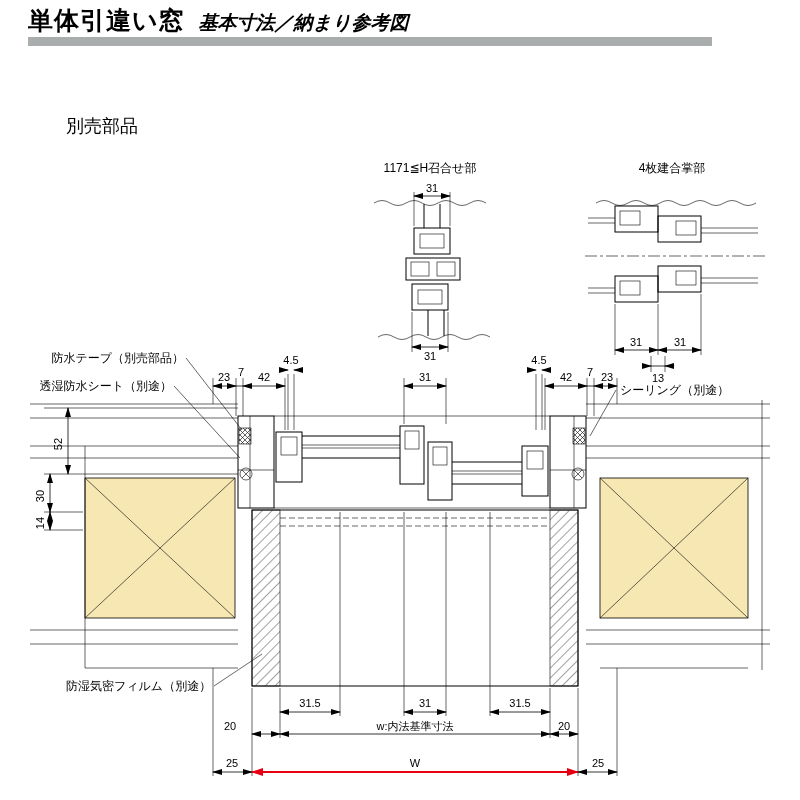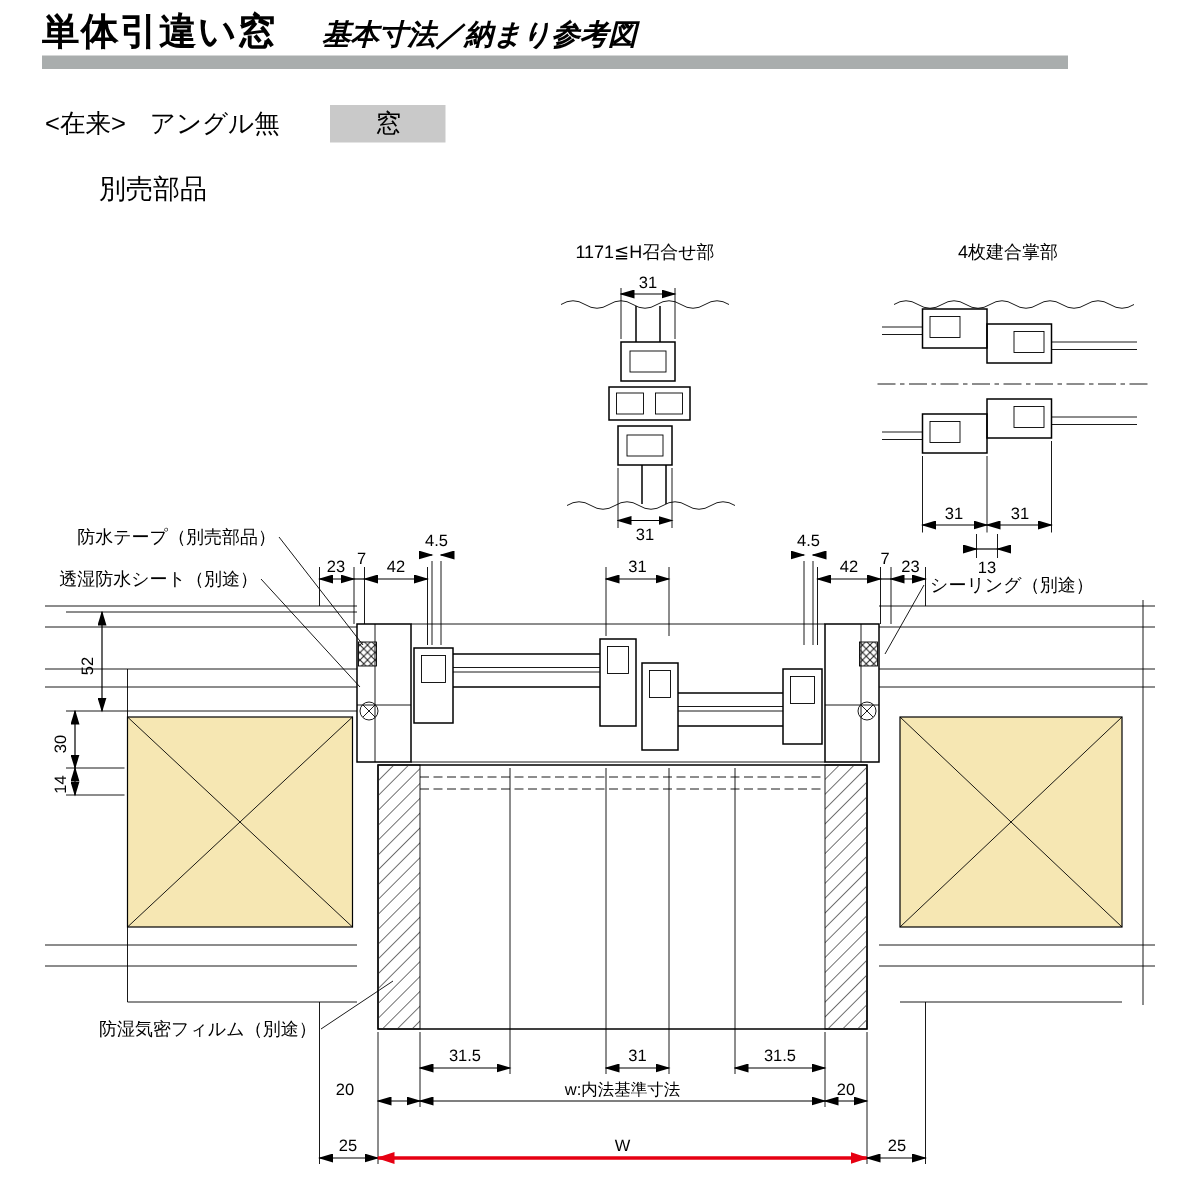--- a/index.html
+++ b/index.html
@@ -1,19 +1,19 @@
 <!DOCTYPE html>
 <html><head>
 <meta charset="utf-8">
 <style>
   html,body{margin:0;padding:0;background:#ffffff;}
   .page{position:relative;width:800px;height:800px;background:#fff;
         font-family:"Liberation Sans","DejaVu Sans",sans-serif;color:#000;overflow:hidden;}
   .abs{position:absolute;}
-  .title-row{left:28px;top:4px;display:flex;align-items:baseline;gap:30px;white-space:nowrap;}
+  .title-row{left:28px;top:4px;display:flex;align-items:baseline;gap:14px;white-space:nowrap;}
   .t-main{font-size:25px;font-weight:bold;letter-spacing:1px;}
   .t-sub{font-size:19px;font-weight:bold;font-style:italic;}
   .title-bar{left:28px;top:37px;width:684px;height:9px;background:#a9adad;}
   .sub-row{left:30px;top:70px;display:flex;align-items:center;font-size:17px;white-space:nowrap;}
   .angle{margin-left:16px;}
   .win-tag{margin-left:34px;background:#c9c9c9;padding:1px 30px;}
   .sec-label{left:66px;top:114px;font-size:18px;}
   svg{position:absolute;left:0;top:0;}
   .ln{stroke:#000;stroke-width:1;fill:none;}
   .thin{stroke:#000;stroke-width:.6;fill:none;}
@@ -29,25 +29,20 @@
 <body>
 
 <div class="page">
 
   <div class="abs title-row">
     <span class="t-main">単体引違い窓</span>
     <span class="t-sub">基本寸法／納まり参考図</span>
   </div>
   <div class="abs title-bar"></div>
 
-  <div class="abs sub-row">
-    <span>&lt;在来&gt;</span>
-    <span class="angle">アングル無</span>
-    <span class="win-tag">窓</span>
-  </div>
 
   <div class="abs sec-label">別売部品</div>
 
   <svg width="800" height="800" viewBox="0 0 800 800">
     <defs>
       <marker id="ar" viewBox="0 0 10 6" markerWidth="10" markerHeight="6" refX="9" refY="3" orient="auto-start-reverse" markerUnits="userSpaceOnUse">
         <path d="M0 0L10 3L0 6z" fill="#000"></path>
       </marker>
       <marker id="arr" viewBox="0 0 12 8" markerWidth="12" markerHeight="8" refX="11" refY="4" orient="auto-start-reverse" markerUnits="userSpaceOnUse">
         <path d="M0 0L12 4L0 8z" fill="#e60012"></path>

